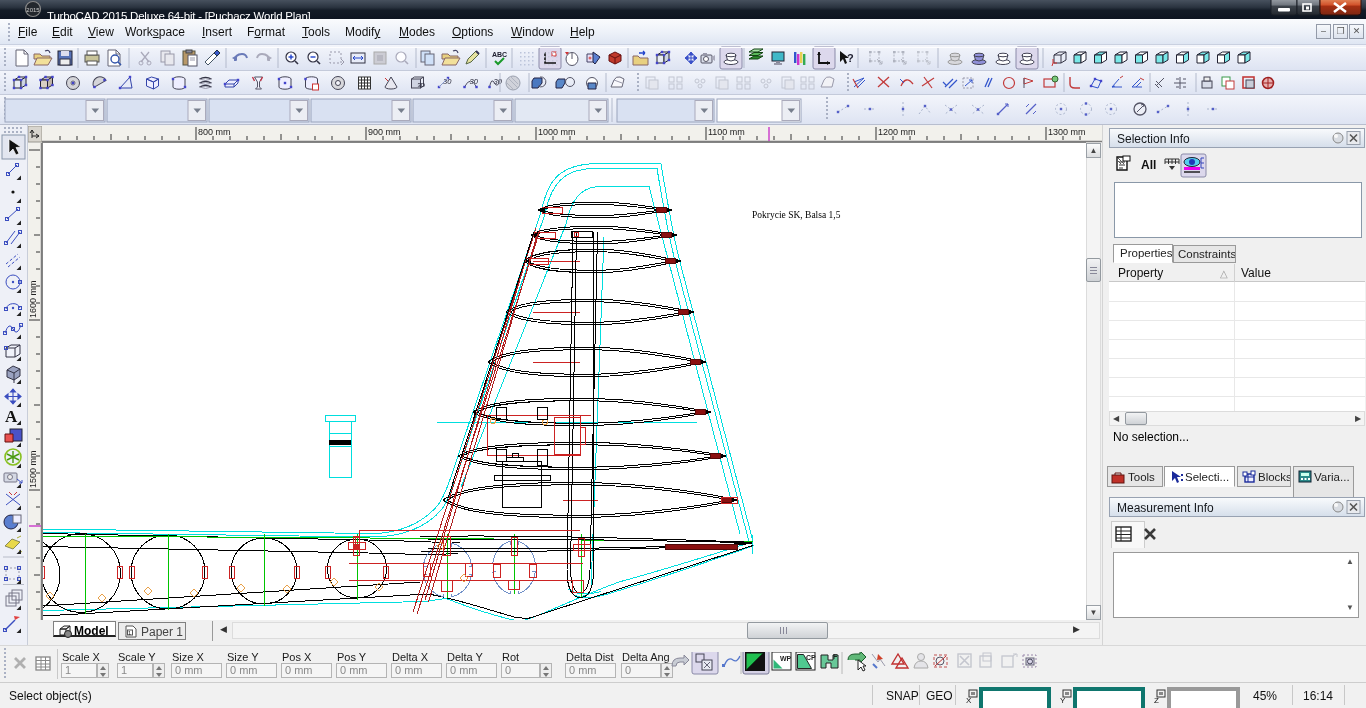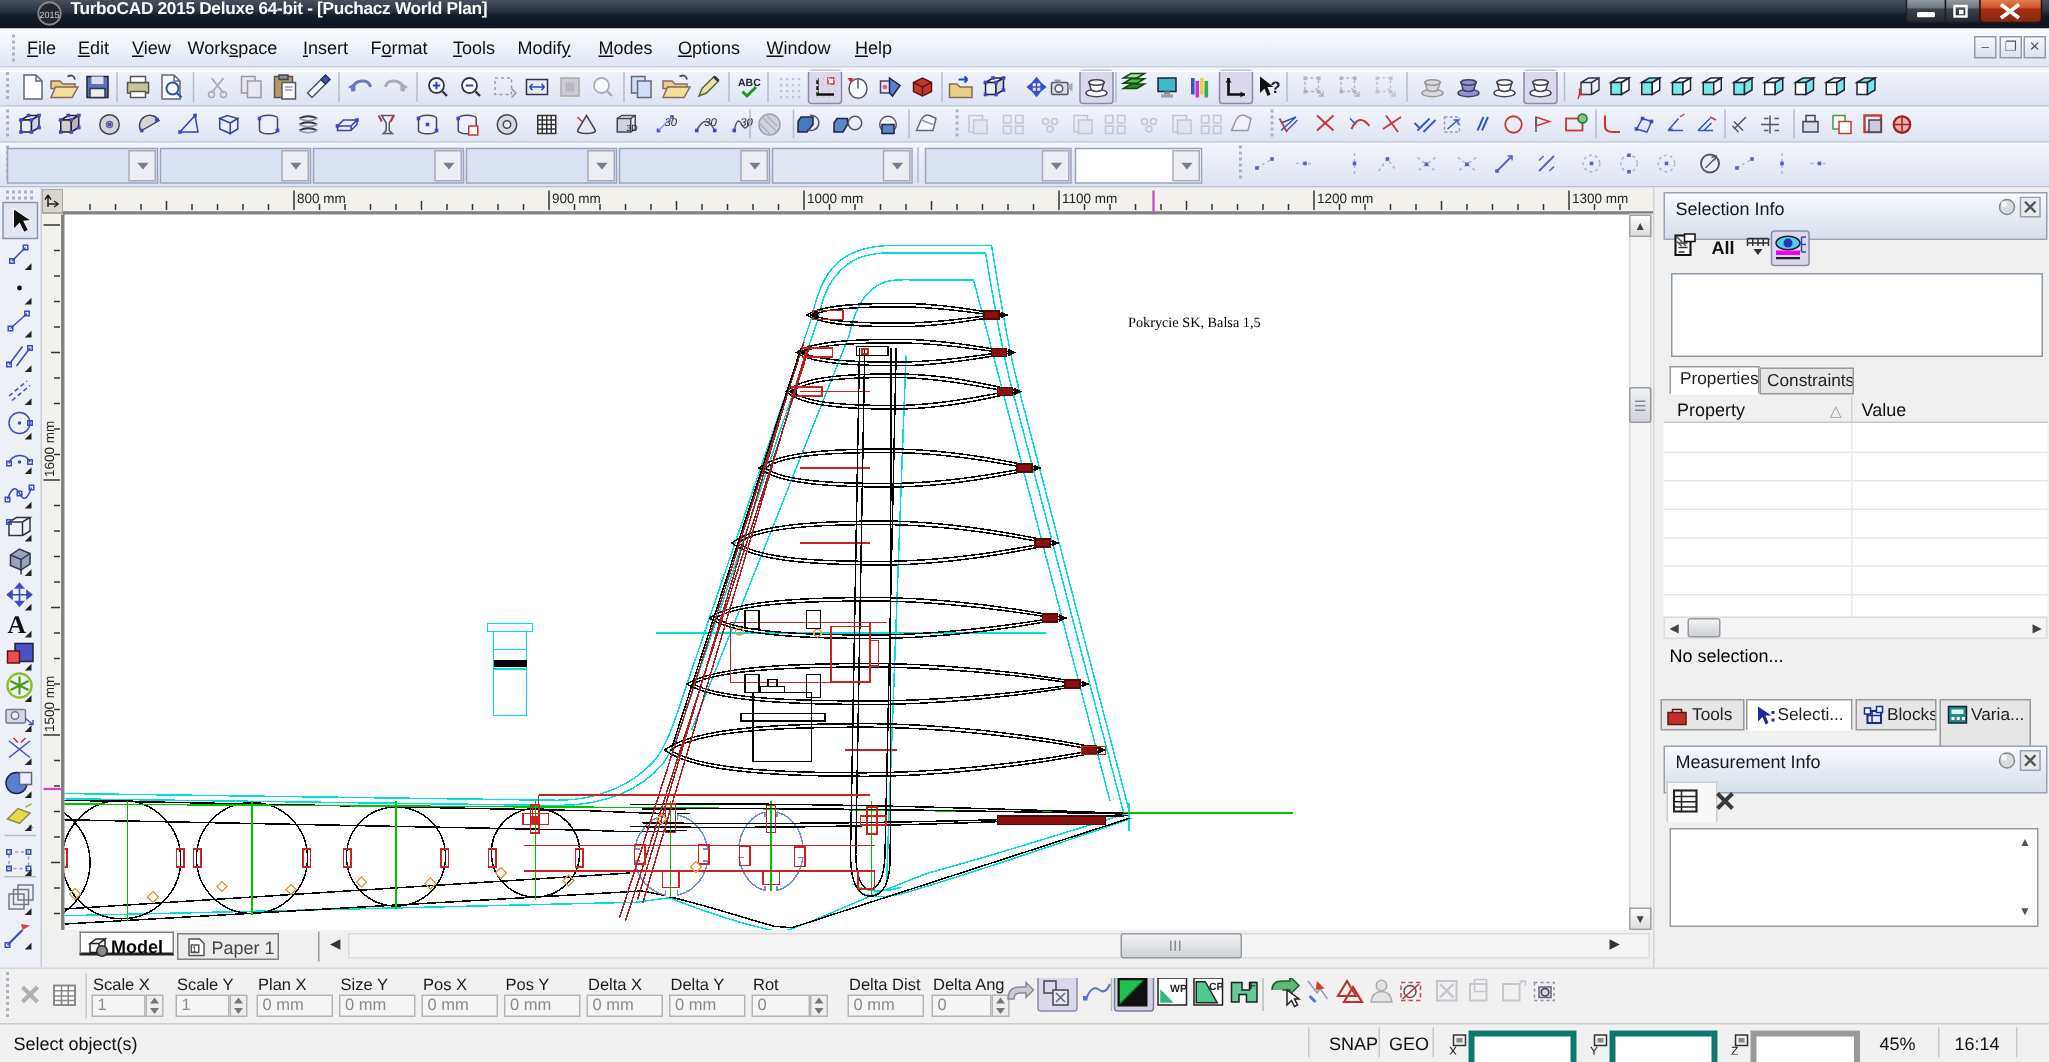--- a/index.html
+++ b/index.html
@@ -1,31 +1,31 @@
 <!DOCTYPE html>
 <html><head><meta charset="utf-8"><title>t</title><style>
 *{margin:0;padding:0;box-sizing:border-box}
 html,body{width:1366px;height:708px;overflow:hidden;font-family:"Liberation Sans",sans-serif;background:#f0f0f0}
 #app{position:absolute;left:0;top:0;width:1366px;height:708px}
 .abs{position:absolute}
 #titlebar{left:0;top:0;width:1366px;height:19px;background:linear-gradient(180deg,#47515e 0%,#2b3440 38%,#131b26 55%,#0d1420 100%)}
-#titlebar .ttl{position:absolute;left:47px;top:0;color:#fff;font-size:11.5px;font-weight:bold;letter-spacing:-0.2px}
+#titlebar .ttl{position:absolute;left:47px;top:10px;color:#fff;font-size:11.5px;font-weight:normal;letter-spacing:-0.2px}
 #menubar{left:0;top:19px;width:1366px;height:26px;background:linear-gradient(180deg,#fafbfd 0%,#eef2f9 50%,#dfe6f3 100%);border-bottom:1px solid #c9d0e0}
 .mi{position:absolute;top:6px;font-size:12px;color:#101010}
 .win3{position:absolute;width:15px;height:15px;border:1px solid #939aa8;background:linear-gradient(#f6f8fb,#dde3ee);color:#555;font-size:9px;text-align:center;line-height:13px}
 #statusbar{left:0;top:682px;width:1366px;height:26px;background:#f1f1f1;border-top:1px solid #cdcdcd;font-size:12px;color:#111}
 .sbtxt{position:absolute;top:6px}
 .sbsep{position:absolute;top:2px;width:1px;height:20px;background:#c8c8c8}
 .coordbox{position:absolute;top:4px;height:32px;background:#fff;border:4px solid #0f766e;font-size:11px;color:#000;padding:18px 2px;white-space:nowrap;overflow:hidden}
 #inspector{left:0;top:645px;width:1366px;height:37px;background:#f1f1f1;border-top:1px solid #d8d8d8}
 .ilab{position:absolute;top:5px;font-size:11px;color:#1a1a1a}
 .ifield{position:absolute;top:17px;height:15px;background:#f5f5f5;border:1px solid #b4b4b4;font-size:11px;color:#8a8a8a;padding:0 3px;line-height:13px}
 .ispin{position:absolute;top:17px;width:12px;height:15px;background:#eee;border:1px solid #b4b4b4;color:#666}
 #rightpanel{left:1102px;top:125px;width:264px;height:520px;background:#f0f0f0;border-left:1px solid #d4d4d4}
-.phead{position:absolute;left:6px;width:256px;height:32px;background:linear-gradient(180deg,#f8fafc,#d6dfeb);border:1px solid #98a2b2;font-size:12px;color:#15181c;padding:3px 0 0 7px}
+.phead{position:absolute;left:6px;width:256px;height:20px;background:linear-gradient(180deg,#f8fafc,#d6dfeb);border:1px solid #98a2b2;font-size:12px;color:#15181c;padding:3px 0 0 7px}
 .ptab{position:absolute;font-size:11.5px;color:#222;border:1px solid #9a9a9a;background:#e6e6e6;text-align:left;overflow:hidden;white-space:nowrap}
 .ptab.on{background:#fff;border-bottom:1px solid #fff}
 #tabrow{left:28px;top:620px;width:1074px;height:22px;background:#f0f0f0}
 .ctab{position:absolute;font-size:12px;border:1px solid #808080}
 .scrtrack{position:absolute;background:#f4f4f4;border:1px solid #dcdcdc}
 .scrbtn{position:absolute;background:linear-gradient(#fcfcfc,#dcdee0);border:1px solid #9aa0a6;color:#444;text-align:center}
 .scrthumb{position:absolute;background:linear-gradient(#f2f3f4,#cfd2d6);border:1px solid #93999f;border-radius:2px}
 </style></head><body>
 <div id="app">
     <div id="titlebar" class="abs">
@@ -1114,21 +1114,21 @@
       <div class="ispin" style="left:97px"><svg width="10" height="13">
           <path d="M5 1 l3 4 h-6 z" fill="#777"></path>
           <path d="M5 12 l3 -4 h-6 z" fill="#777"></path>
         </svg></div>
       <div class="ilab" style="left:118px">Scale Y</div>
       <div class="ifield" style="left:117px;width:36px">1</div>
       <div class="ispin" style="left:153px"><svg width="10" height="13">
           <path d="M5 1 l3 4 h-6 z" fill="#777"></path>
           <path d="M5 12 l3 -4 h-6 z" fill="#777"></path>
         </svg></div>
-      <div class="ilab" style="left:172px">Plan X</div>
+      <div class="ilab" style="left:172px">Size X</div>
       <div class="ifield" style="left:171px;width:51px">0 mm</div>
       <div class="ilab" style="left:227px">Size Y</div>
       <div class="ifield" style="left:226px;width:51px">0 mm</div>
       <div class="ilab" style="left:282px">Pos X</div>
       <div class="ifield" style="left:281px;width:51px">0 mm</div>
       <div class="ilab" style="left:337px">Pos Y</div>
       <div class="ifield" style="left:336px;width:51px">0 mm</div>
       <div class="ilab" style="left:392px">Delta X</div>
       <div class="ifield" style="left:391px;width:51px">0 mm</div>
       <div class="ilab" style="left:447px">Delta Y</div>

